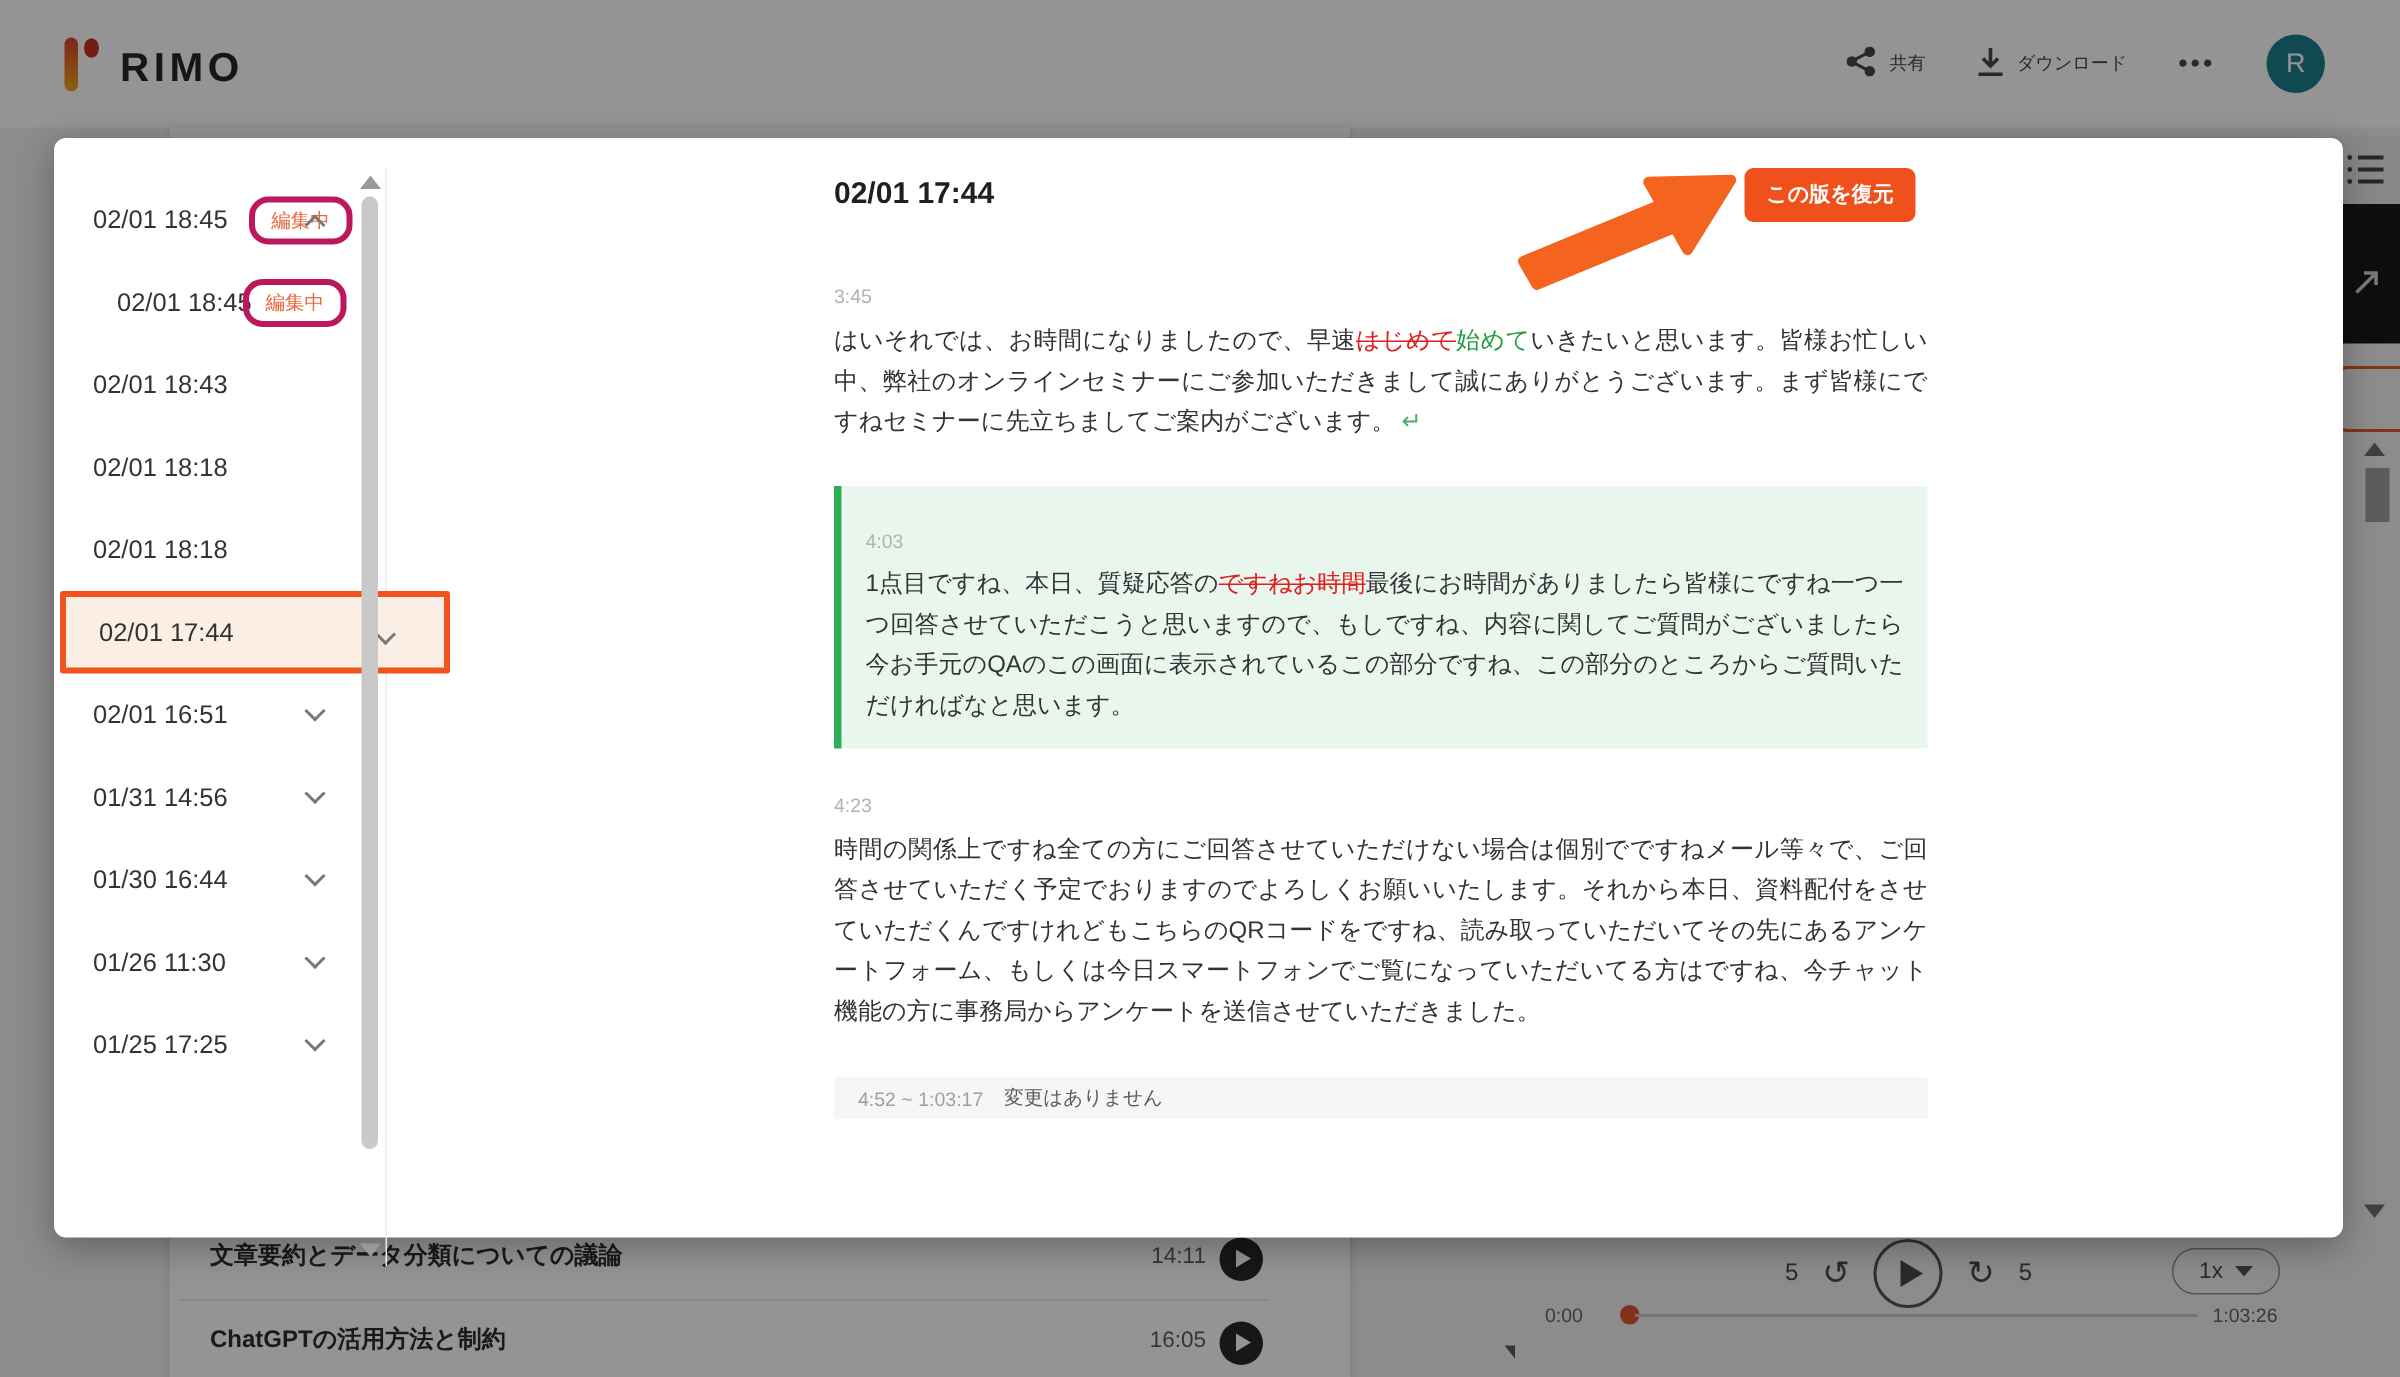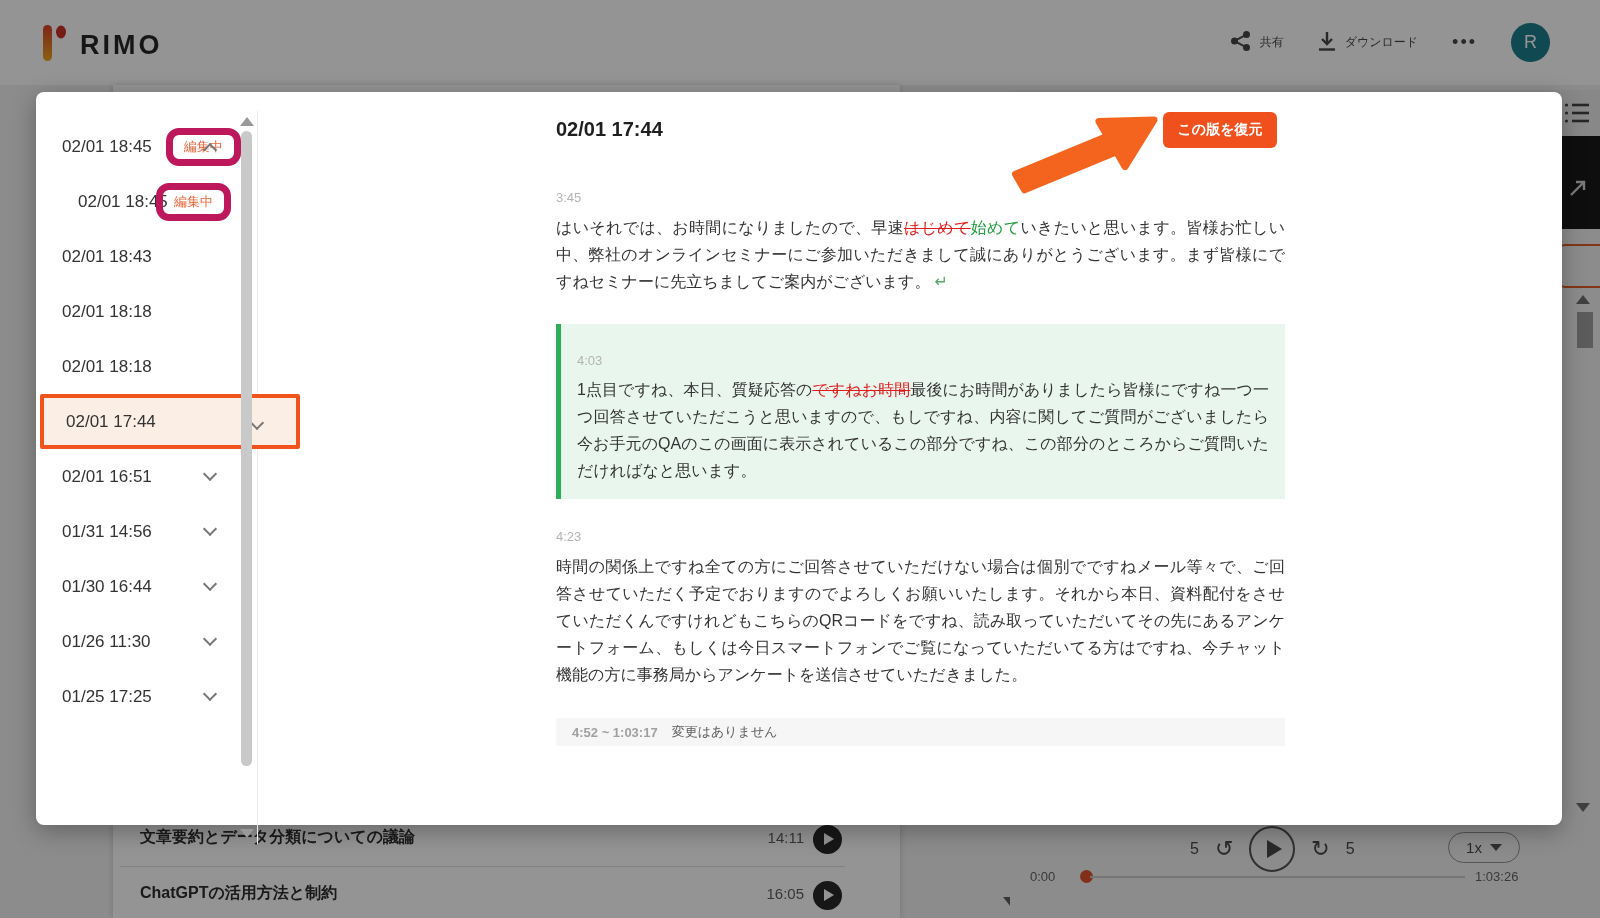--- a/index.html
+++ b/index.html
@@ -59,21 +59,21 @@
   
   .dim { position:absolute; inset:0; background:rgba(18,18,18,0.45); z-index:5; }
 
   
   .modal { position:absolute; left:36px; top:92px; width:1526px; height:733px; background:#fff;
     border-radius:8px; z-index:10; box-shadow:0 6px 24px rgba(0,0,0,.3); }
 
   .vside { position:absolute; left:0; top:0; width:222px; height:100%; border-right:1px solid #ececec; padding-top:8px;margin-top:19px; }
   .vrow { position:relative; height:55px; display:flex; align-items:center; padding-left:26px; font-size:17px; color:#333; }
   .vrow.indent { padding-left:42px; }
-  .badge { margin-left:14px; font-size:13px; color:#e8673d; border:7px solid #be185d; border-radius:13px;
+  .badge { margin-left:14px; font-size:13px; color:#e8673d; border:4px solid #be185d; border-radius:13px;
     padding:3px 11px; white-space:nowrap; }
   .badge.right { position:absolute; right:26px; margin-left:0; }
   .chev { position:absolute; right:42px; width:10px; height:10px; border-right:2px solid #777; border-bottom:2px solid #777; }
   .chev.down { transform:rotate(45deg); top:20px; }
   .chev.up { transform:rotate(-135deg); top:26px; }
   .vrow.selected { border:4px solid #f0541c; background:#fbeee5; width:260px; margin-left:4px;
     padding-left:22px; border-radius:2px; }
   .vrow.selected .chev { right:34px; }
 
   .vscroll { position:absolute; right:2px; top:4px; width:16px; height:724px; }
@@ -93,21 +93,21 @@
   .ts { margin-top:49px; font-size:13px; color:#b3b3b3; }
   .ptext { margin-top:9px; font-size:16px; line-height:27px; color:#333; text-align:justify; }
   .del { color:#e01e1e; text-decoration:line-through; }
   .ins { color:#1e9e3c; }
   .ret { color:#55a868; margin-left:4px; }
   .hl-block { margin-top:29px; background:#e9f6ee; border-left:5px solid #2fae59; padding:13px 16px 15px 16px; }
   .hl-block .ts { margin-top:16px; }
   .hl-block .ptext { margin-top:8px; }
   .nochange { margin-top:30px; height:28px; background:#f6f6f6; display:flex; align-items:center;
     padding:0 16px; gap:14px; }
-  .nc-range { font-size:13px; color:#a0a0a0;font-weight:bold; }
+  .nc-range { font-size:13px; color:#a0a0a0; }
   .nc-label { font-size:13px; color:#5c5c5c; }
 </style>
 </head>
 <body>
 
 <div class="bg-layer">
 
   <div class="app-header">
     <div class="logo">
       <span>

